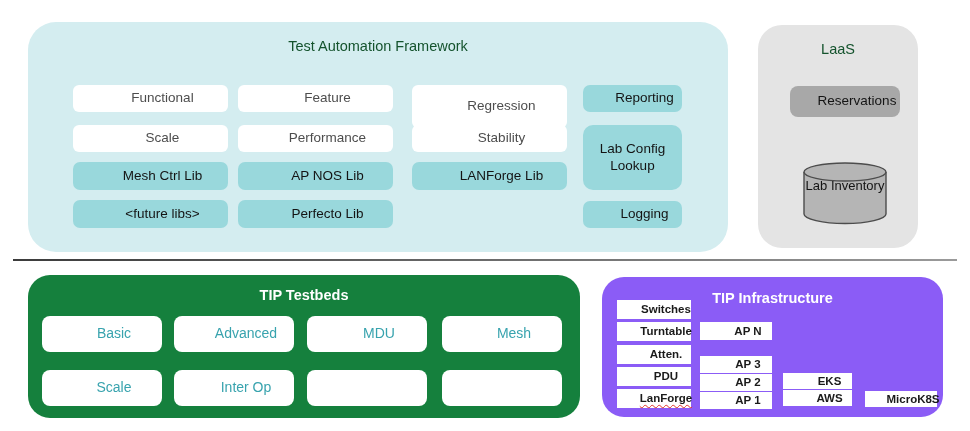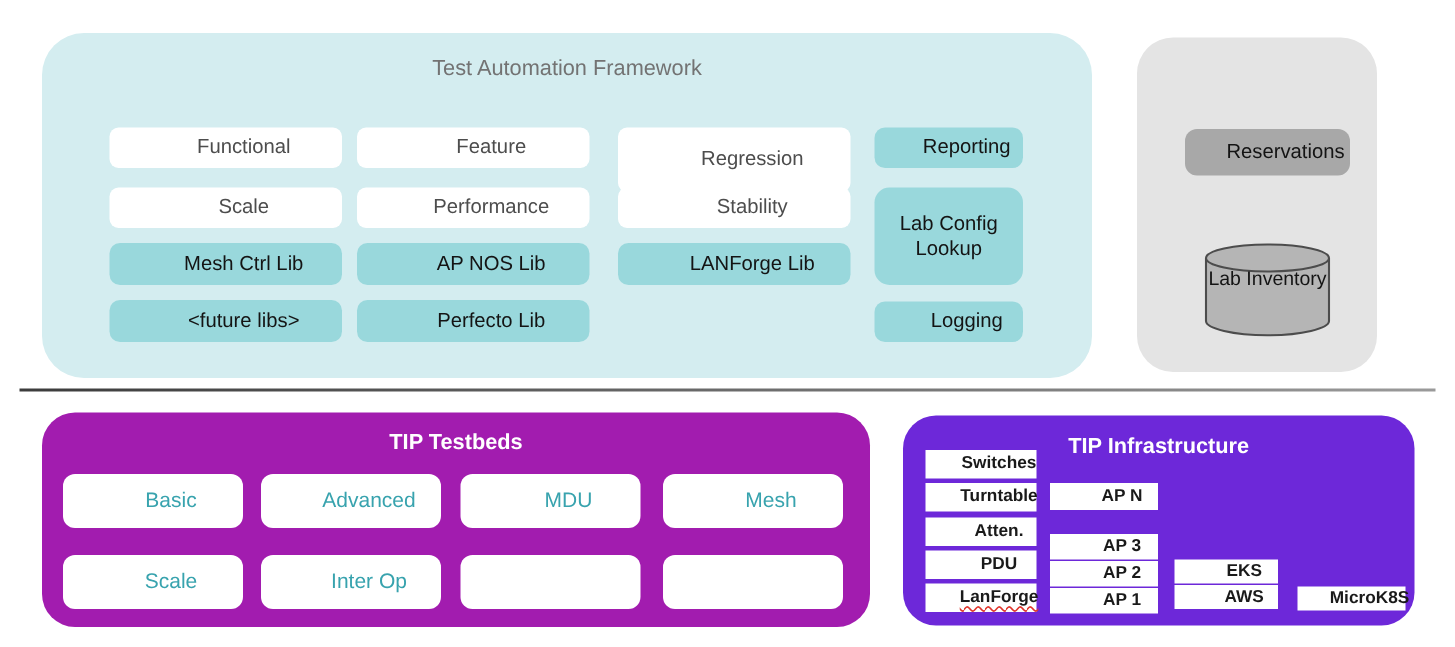--- a/index.html
+++ b/index.html
@@ -16,29 +16,29 @@
   .panel-taf {
     left: 28px; top: 22px; width: 700px; height: 230px;
     background: #d4edf0; border-radius: 28px;
   }
   .panel-laas {
     left: 758px; top: 25px; width: 160px; height: 223px;
     background: #e4e4e4; border-radius: 24px;
   }
   .panel-testbeds {
     left: 28px; top: 275px; width: 552px; height: 143px;
-    background: #a21caf; border-radius: 22px;
+    background: #15803d; border-radius: 22px;
   }
   .panel-infra {
     left: 602px; top: 277px; width: 341px; height: 140px;
-    background: #6d28d9; border-radius: 22px;
+    background: #8b5cf6; border-radius: 22px;
   }
   .panel-title {
     position: absolute; left: 0; right: 0; text-align: center;
-    font-size: 14.5px; color: #737373;
+    font-size: 14.5px; color: #14532d;
   }
   .panel-title.dark-bg { color: #ffffff; font-weight: bold; }
   .bx {
     position: absolute;
     display: flex; align-items: center; justify-content: center;
     text-align: center; line-height: 1.25; padding-left: 24px;
   }
   .bx-white {
     background: #ffffff; border-radius: 6px;
     color: #4d4d4d; font-size: 13.5px;
@@ -98,20 +98,21 @@
 
     <div class="bx bx-teal" style="left:45px; top:178px; width:155px; height:28px;">&lt;future libs&gt;</div>
     <div class="bx bx-teal" style="left:210px; top:178px; width:155px; height:28px;">Perfecto Lib</div>
 
     <div class="bx bx-teal" style="left:555px; top:63px; width:99px; height:27px;">Reporting</div>
     <div class="bx bx-teal" style="left:555px; top:179px; width:99px; height:27px;">Logging</div>
     <div class="bx bx-teal" style="left:555px; top:103px; width:99px; height:65px; border-radius:10px; padding:0 8px;">Lab Config Lookup</div>
   </div>
 
   <div class="panel panel-laas">
+    <div class="panel-title" style="top:16px;">LaaS</div>
     <div class="bx bx-gray" style="left:32px; top:61px; width:110px; height:31px;">Reservations</div>
     <div class="cylinder-wrap">
       <svg width="86" height="64" viewBox="0 0 86 64">
         <path d="M2 11 v42 c0 5 18.4 9.5 41 9.5 s41 -4.5 41 -9.5 v-42" fill="#b5b5b5" stroke="#4c4c4c" stroke-width="1.4"></path>
         <ellipse cx="43" cy="11" rx="41" ry="9" fill="#b5b5b5" stroke="#4c4c4c" stroke-width="1.4"></ellipse>
       </svg>
       <div class="cylinder-label">Lab Inventory</div>
     </div>
   </div>
 

